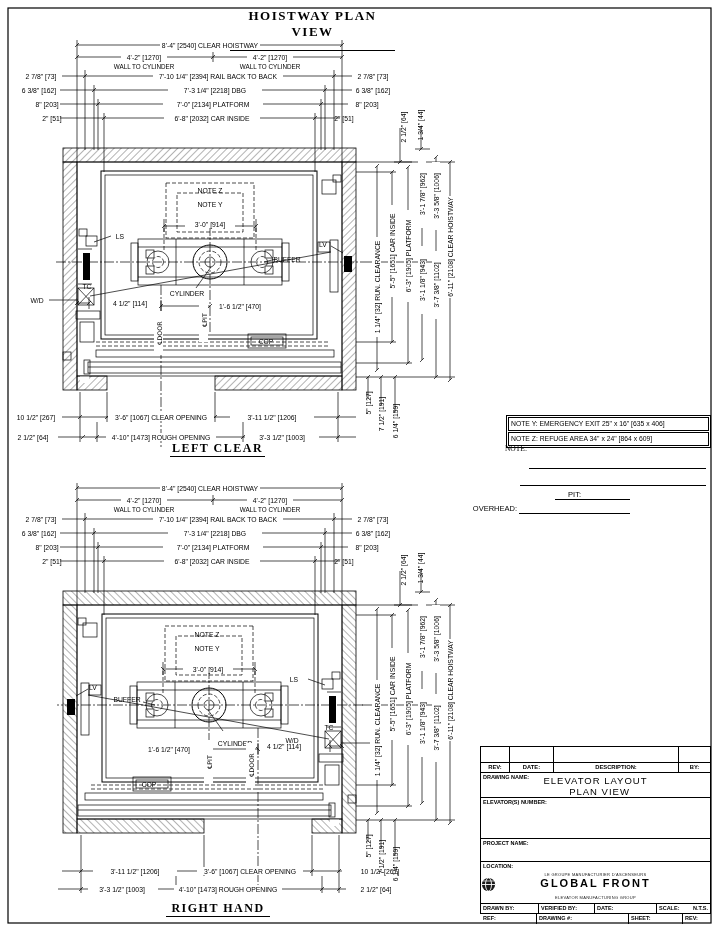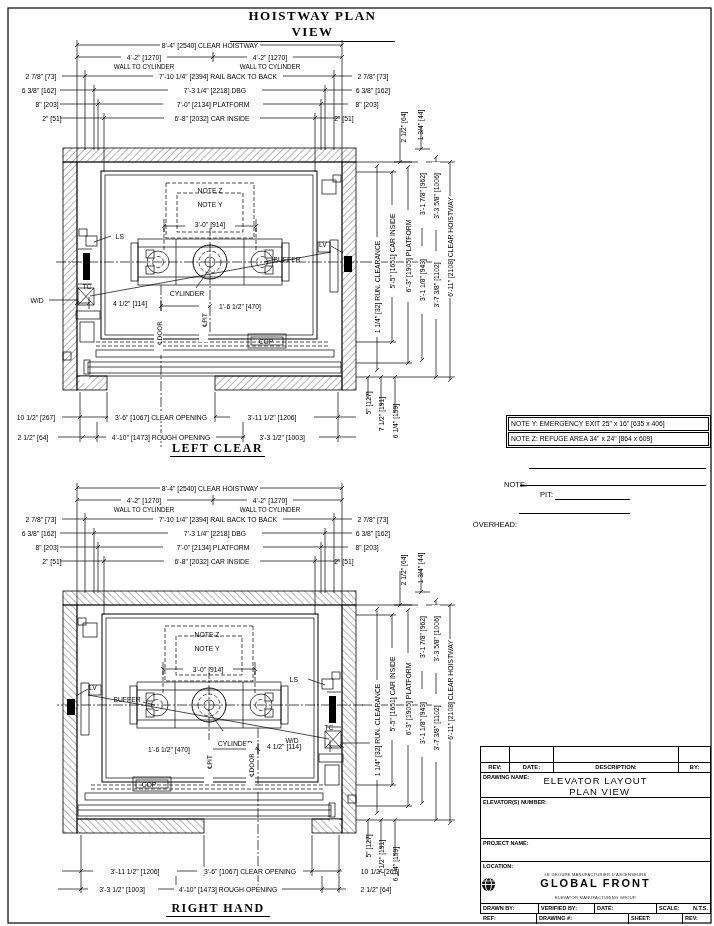--- a/index.html
+++ b/index.html
@@ -11,21 +11,21 @@
   svg .dash{stroke:#000;stroke-width:.7;fill:none;stroke-dasharray:4,2;}
   svg .dashdot{stroke:#000;stroke-width:.7;fill:none;stroke-dasharray:10,2,2,2;}
   svg .blk{fill:#000;stroke:none;}
   svg .wb{fill:#fff;stroke:none;}
   svg text{font-family:"Liberation Sans",sans-serif;font-size:6.8px;fill:#000;
            text-anchor:middle;dominant-baseline:central;}
   svg text.sm{font-size:6.3px;}
   svg text.cl{font-family:"DejaVu Sans",sans-serif;font-size:6.3px;}
   .abs{position:absolute;}
   .sheet-title{font-family:"Liberation Serif",serif;font-weight:bold;font-size:13px;
-     letter-spacing:1.5px;text-align:center;border-bottom:1.6px solid #000;padding-bottom:1px;}
+     letter-spacing:1.5px;text-align:center;border-bottom:1.6px solid #000;padding-bottom:10px;}
   .view-title{font-family:"Liberation Serif",serif;font-weight:bold;font-size:12px;
      letter-spacing:1.5px;text-align:center;border-bottom:1.4px solid #000;padding-bottom:0px;}
   .notes-box{border:1px solid #000;padding:1px;background:#fff;}
   .notes-box .nrow{border:1px solid #000;height:12px;line-height:12px;font-size:6.8px;
      padding:0 2px;white-space:nowrap;}
   .notes-box .nrow + .nrow{margin-top:1px;}
   .flabel{font-size:7.5px;text-align:right;white-space:nowrap;}
   .fline{border-bottom:1px solid #000;height:8px;}
   .tb{border:1.2px solid #000;background:#fff;font-size:5.5px;}
   .tb .row{position:absolute;left:0;right:0;border-top:1px solid #000;box-sizing:border-box;}
@@ -323,28 +323,28 @@
 
 <div class="abs view-title" style="left:170px;top:441px;width:95px;">LEFT CLEAR</div>
 
 <div class="abs view-title" style="left:166px;top:901px;width:104px;">RIGHT HAND</div>
 
 <div class="abs notes-box" style="left:506px;top:415px;width:201px;">
   <div class="nrow">NOTE Y: EMERGENCY EXIT 25" x 16" [635 x 406]</div>
   <div class="nrow">NOTE Z: REFUGE AREA 34" x 24" [864 x 609]</div>
 </div>
 
-<div class="abs flabel" style="left:480px;top:480px;width:47px;">NOTE:</div>
+<div class="abs flabel" style="left:480px;top:444px;width:47px;font-family:Liberation Serif, serif;">NOTE:</div>
 <div class="abs fline" style="left:529px;top:460px;width:177px;"></div>
 <div class="abs fline" style="left:520px;top:477px;width:186px;"></div>
 
-<div class="abs flabel" style="left:516px;top:490px;width:37px;">PIT:</div>
+<div class="abs flabel" style="left:544px;top:490px;width:37px;">PIT:</div>
 <div class="abs fline" style="left:555px;top:491px;width:75px;"></div>
 
-<div class="abs flabel" style="left:465px;top:520px;width:52px;">OVERHEAD:</div>
+<div class="abs flabel" style="left:465px;top:504px;width:52px;">OVERHEAD:</div>
 <div class="abs fline" style="left:519px;top:505px;width:111px;"></div>
 
 <div class="abs tb" style="left:480px;top:746px;width:231px;height:168px;box-sizing:border-box;">
 
   <div class="row" style="top:0;height:15px;">
     <div class="cell first" style="left:0;width:28px;"></div>
     <div class="cell" style="left:28px;width:44px;"></div>
     <div class="cell" style="left:72px;width:125px;"></div>
     <div class="cell" style="left:197px;width:32px;"></div>
   </div>

